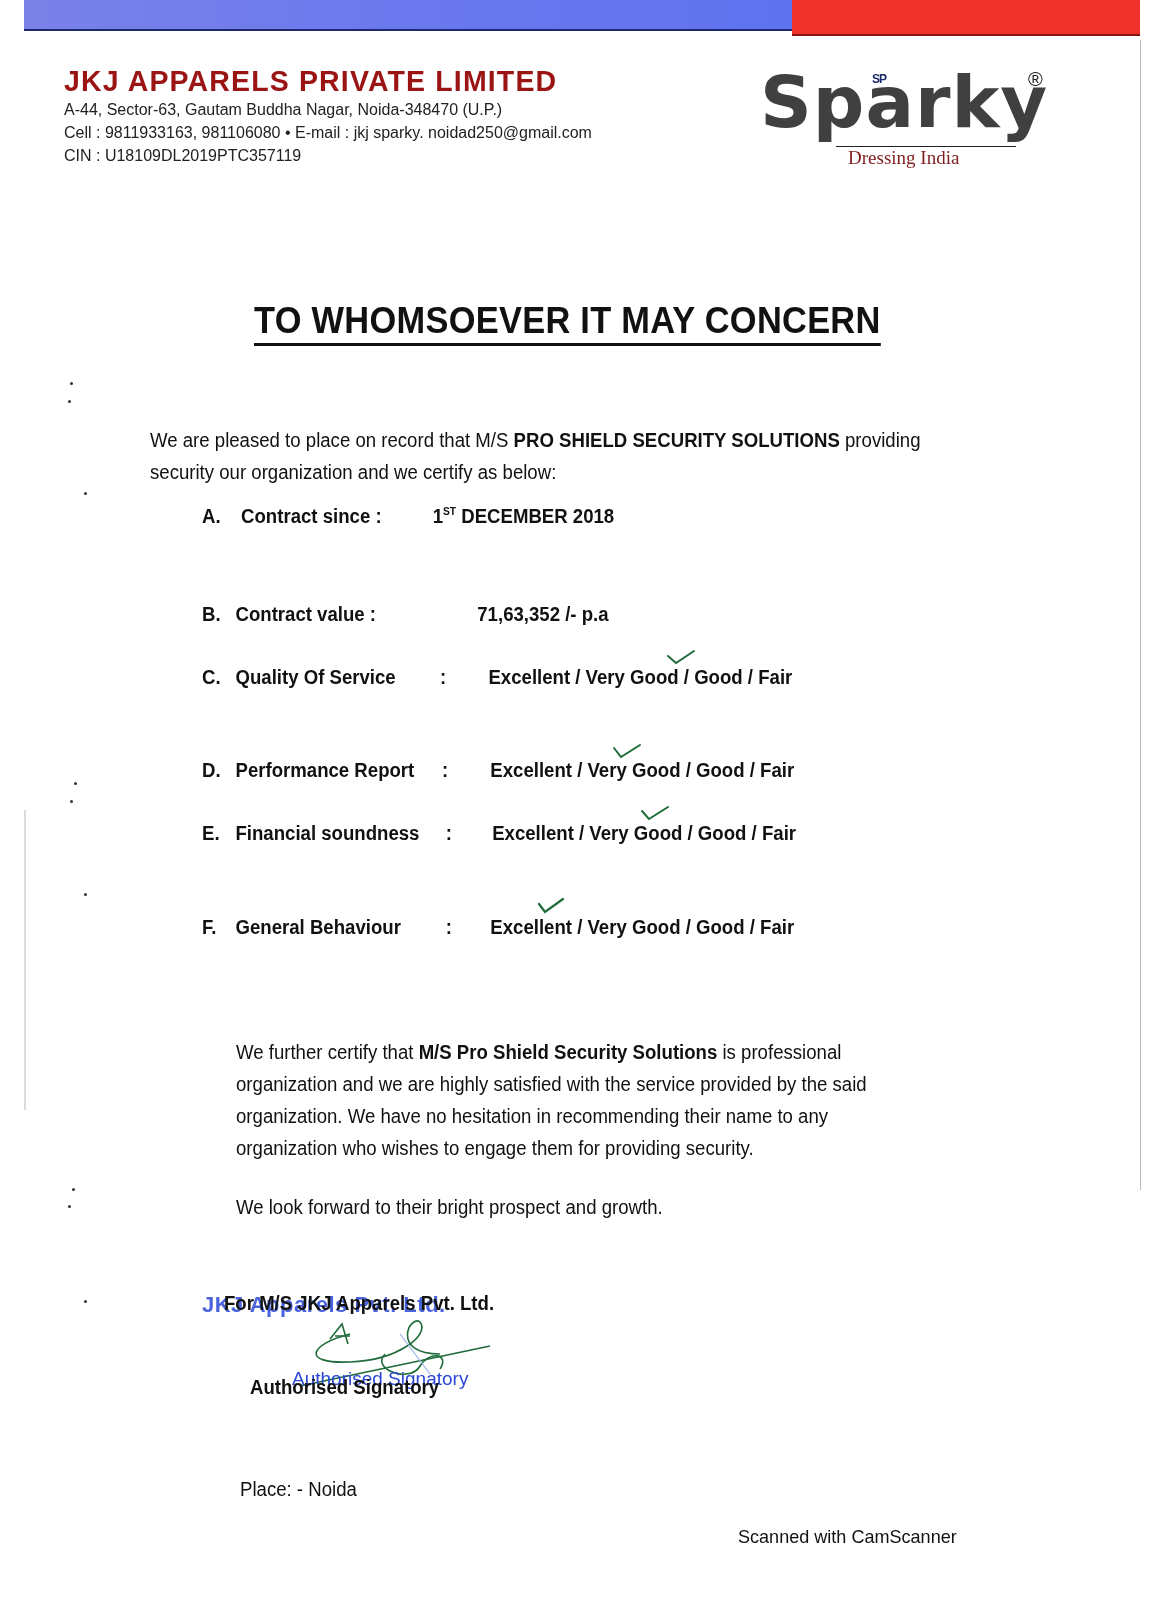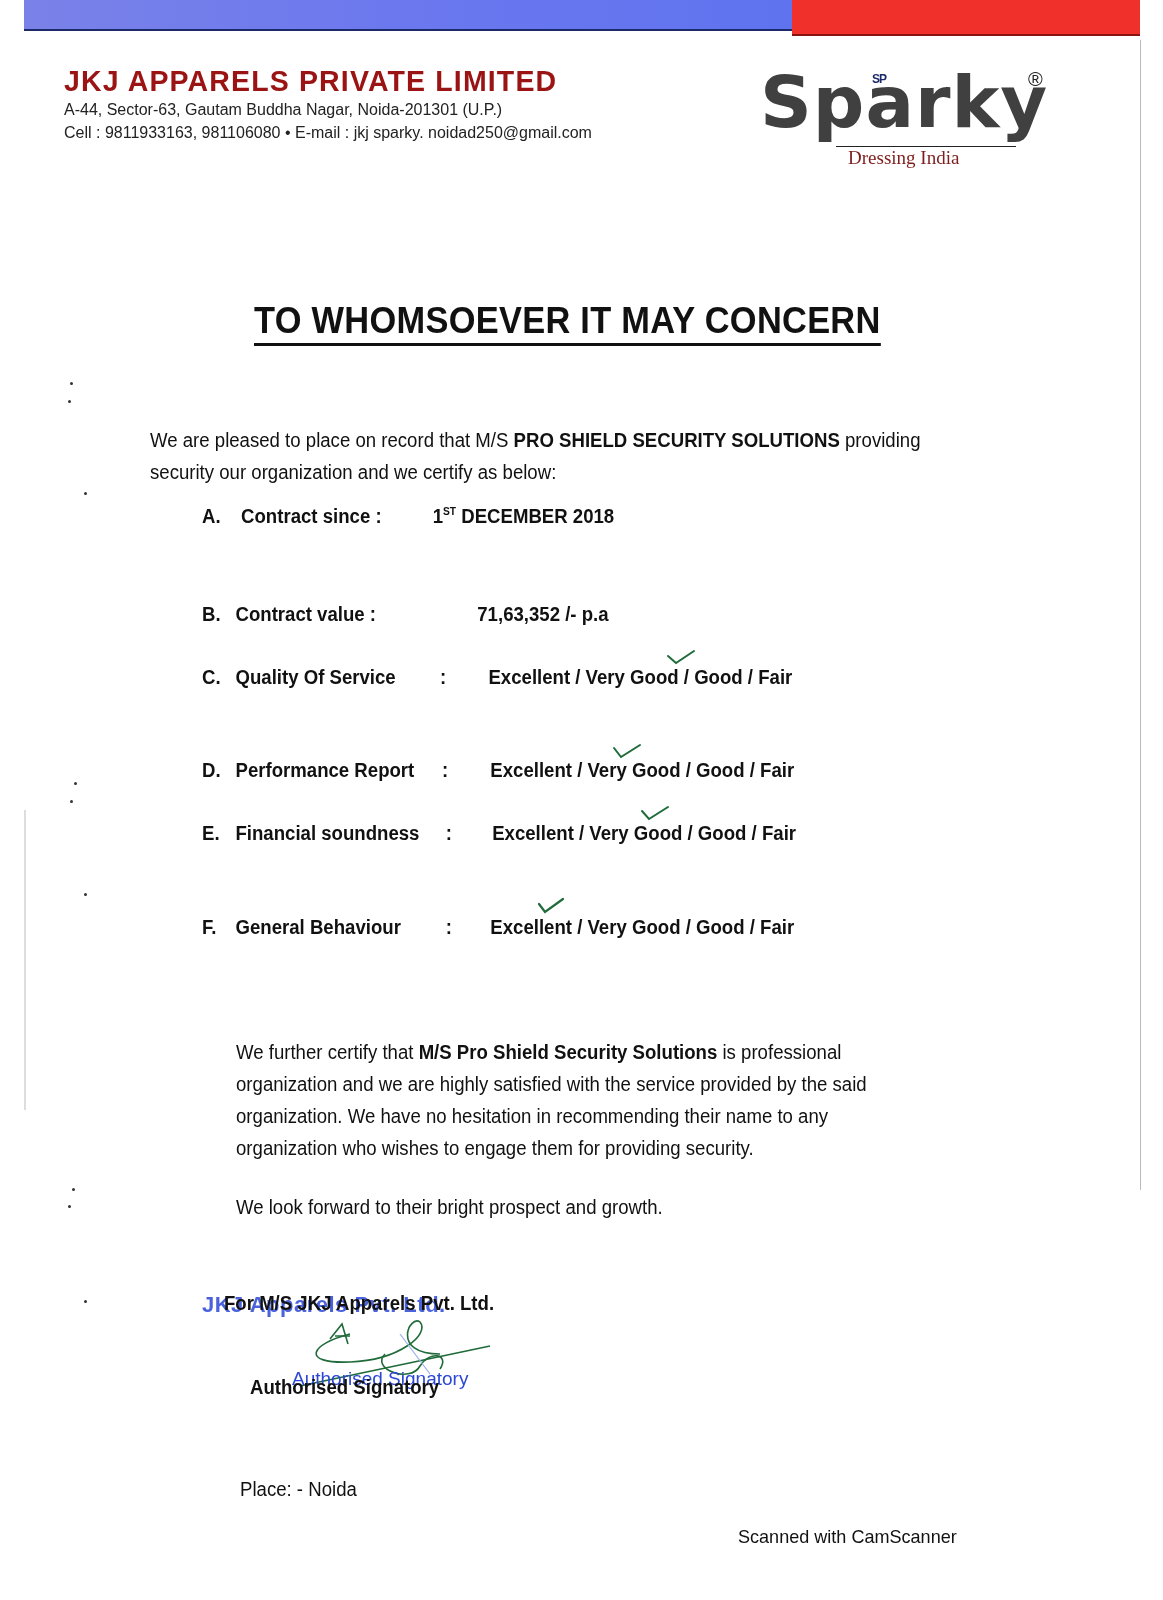--- a/index.html
+++ b/index.html
@@ -65,22 +65,23 @@
 <div class="speck" style="left:84px;top:492px"></div>
 <div class="speck" style="left:74px;top:782px"></div>
 <div class="speck" style="left:70px;top:800px"></div>
 <div class="speck" style="left:84px;top:893px"></div>
 <div class="speck" style="left:72px;top:1188px"></div>
 <div class="speck" style="left:68px;top:1205px"></div>
 <div class="speck" style="left:84px;top:1300px"></div>
 
 <div class="company">
   <div class="company-name">JKJ APPARELS PRIVATE LIMITED</div>
-  <div class="company-line">A-44, Sector-63, Gautam Buddha Nagar, Noida-201301 (U.P.)</div>
+  <div class="company-line">A-44, Sector-63, Gautam Buddha Nagar, Noida-348470 (U.P.)</div>
   <div class="company-line">Cell : 9811933163, 981106080 •  E-mail : jkj sparky. noidad250@gmail.com</div>
+  <div class="company-line">CIN : U18109DL2019PTC357119</div>
 </div>
 
 <div class="logo">
   <div class="logo-word">Sparky</div>
   <div class="logo-sp">SP</div>
   <div class="logo-reg">®</div>
   <div class="logo-rule"></div>
   <div class="logo-tag">Dressing India</div>
 </div>
 

